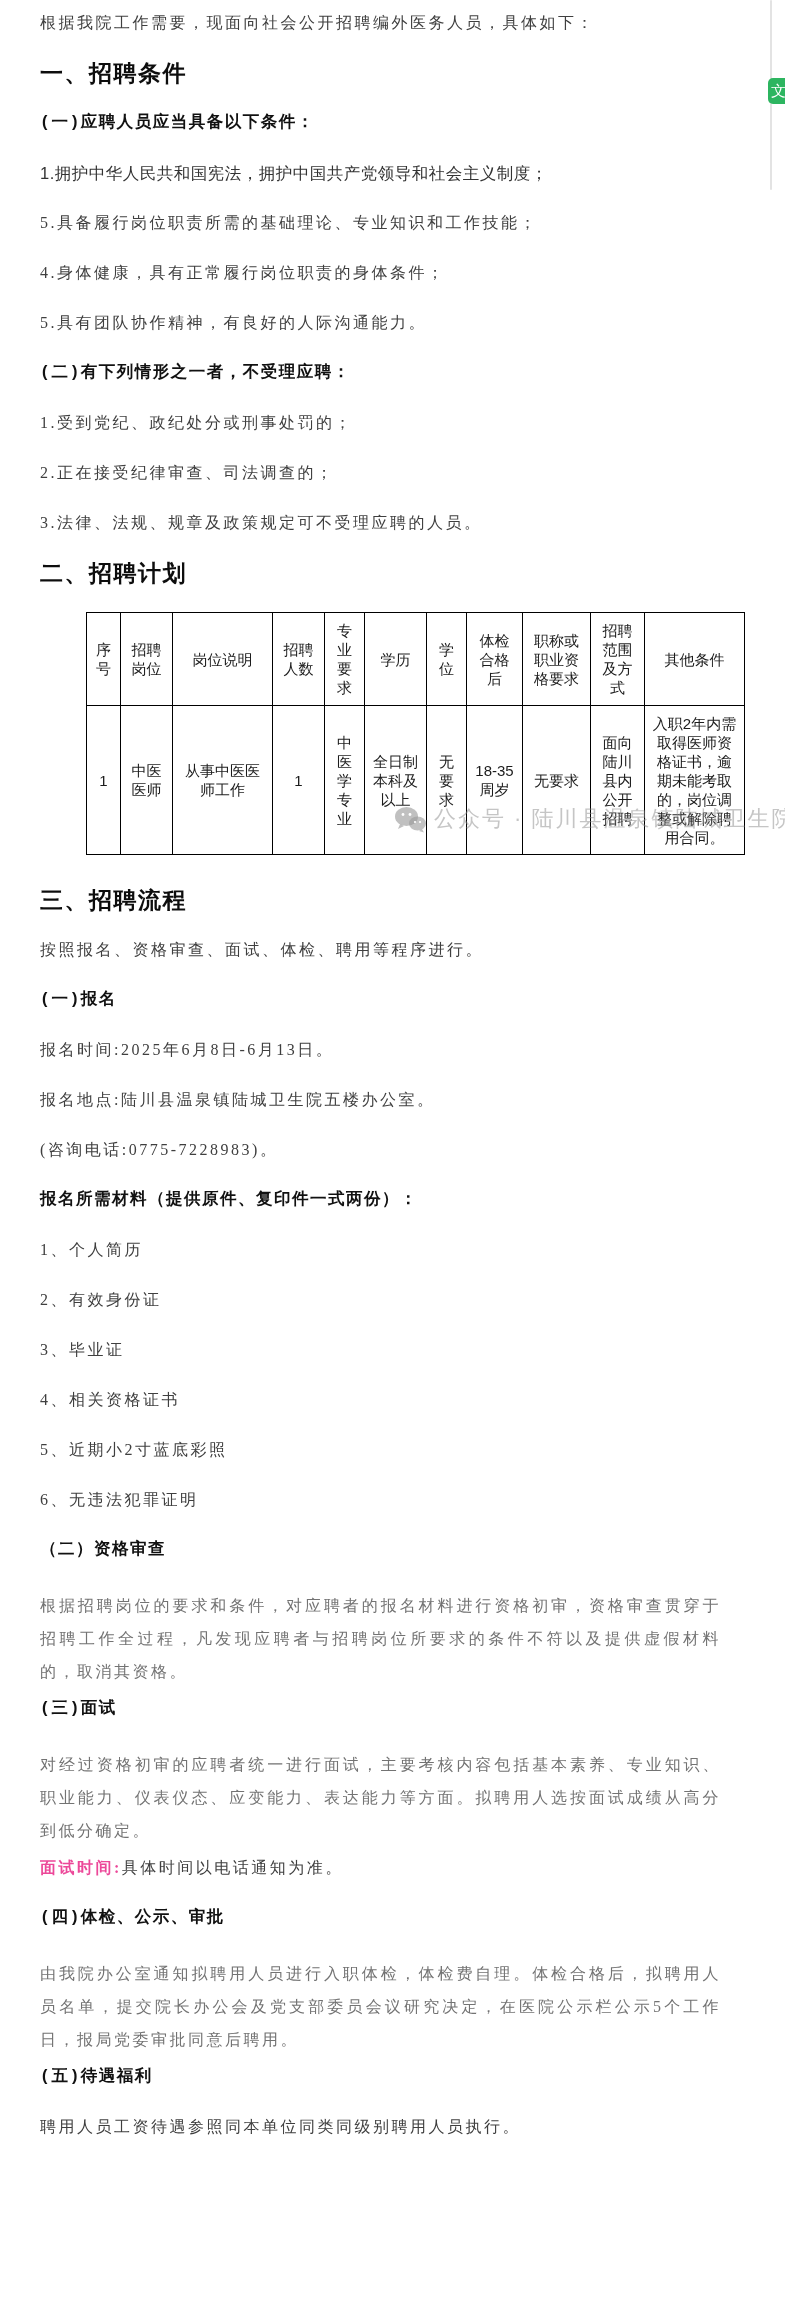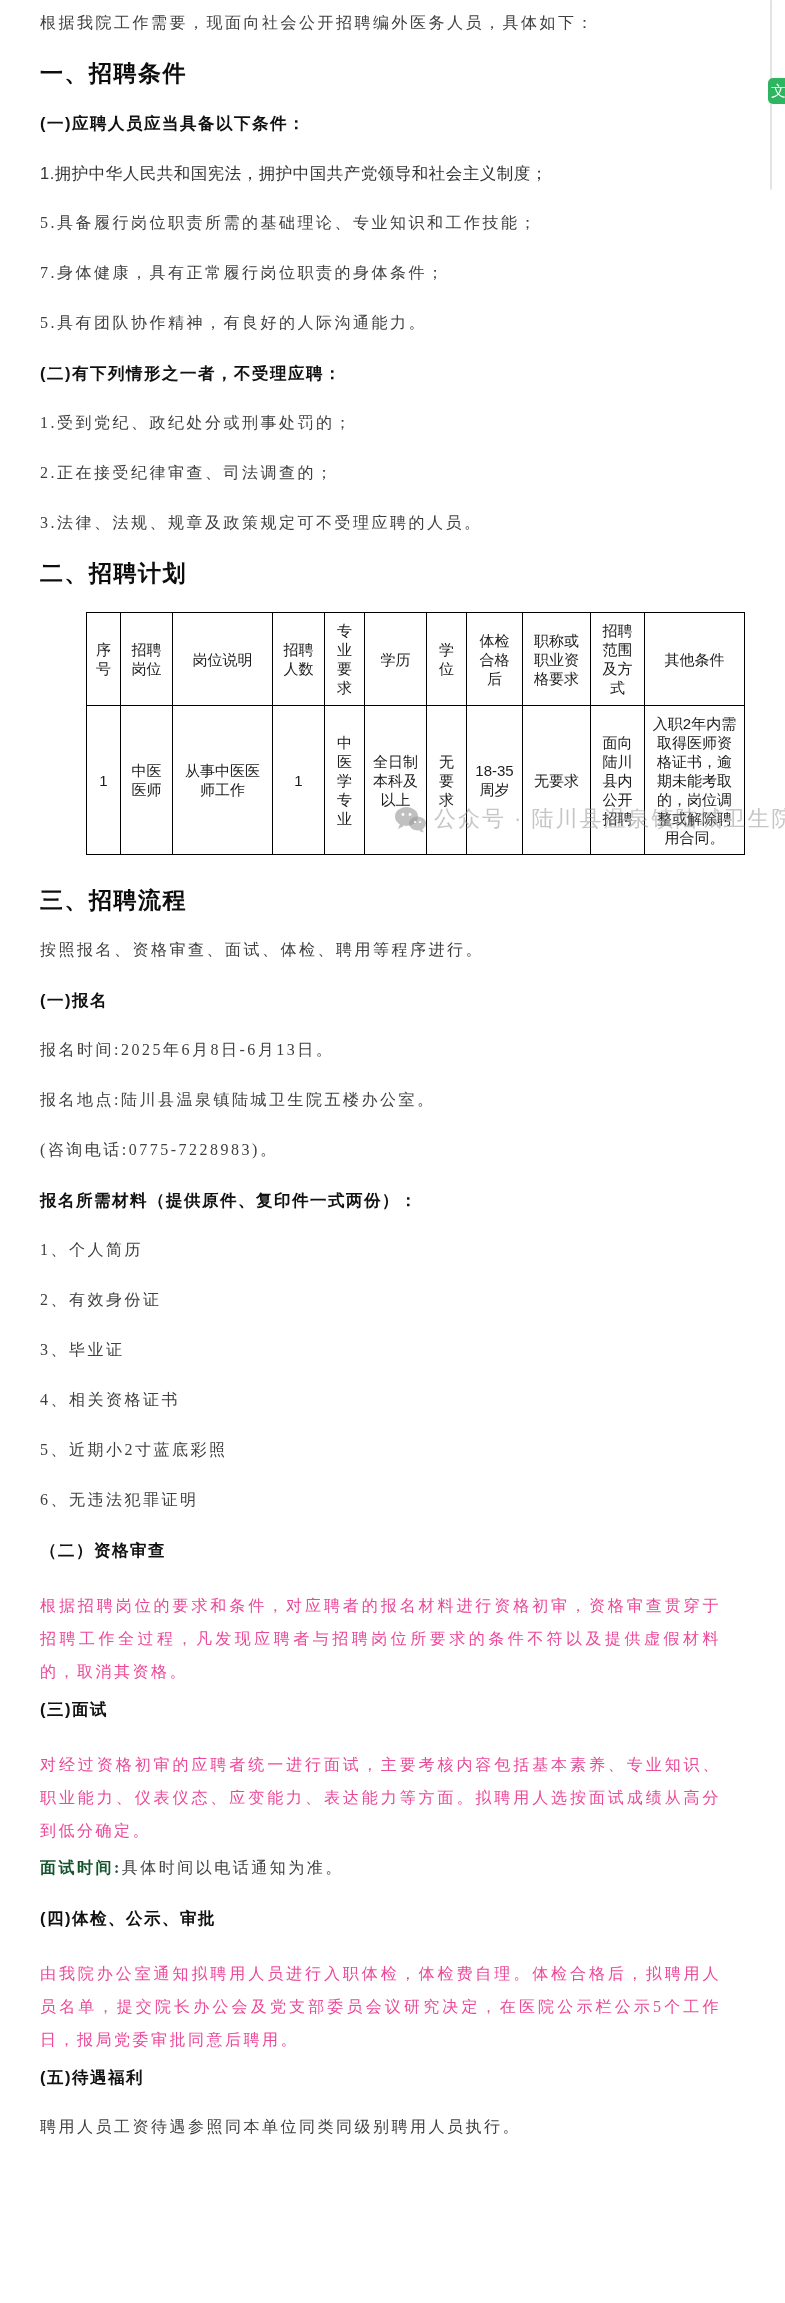--- a/index.html
+++ b/index.html
@@ -21,30 +21,30 @@
     font-family:"Liberation Sans",sans-serif;
     font-size:16.5px;line-height:22px;letter-spacing:0.5px;
     color:#333;margin:0 0 28px 0;
   }
   .h-main{
     font-family:"Liberation Sans",sans-serif;
     font-size:23px;line-height:22px;font-weight:bold;letter-spacing:1.5px;
     color:#0d0d0d;margin:0 0 28px 0;
   }
   .h-sub{
-    font-family:Liberation Sans, sans-serif;
+    font-family:Liberation Mono, monospace;
     font-size:16.5px;line-height:22px;font-weight:bold;letter-spacing:1.5px;
     color:#111;margin:0 0 28px 0;
   }
   .p-multi{
     font-family:"Liberation Serif",serif;
     font-size:16px;line-height:33px;letter-spacing:2.5px;
-    color:#ec4899;margin:0 0 10px 0;text-align:justify;
-  }
-  .bold-label{font-weight:bold;color:#14532d;}
+    color:#737373;margin:0 0 10px 0;text-align:justify;
+  }
+  .bold-label{font-weight:bold;color:#ec4899;}
 
   
   .table-wrap{position:relative;margin:0 0 34px 46px;}
   table.plan{
     border-collapse:collapse;table-layout:fixed;width:658px;
     font-family:"Liberation Sans",sans-serif;
     font-size:15px;line-height:19px;color:#1c1c1c;
   }
   table.plan th,table.plan td{
     border:1px solid #000;
@@ -83,21 +83,21 @@
 <body>
 
 <div class="page">
 
   <p class="p-serif">根据我院工作需要，现面向社会公开招聘编外医务人员，具体如下：</p>
 
   <h3 class="h-main">一、招聘条件</h3>
   <p class="h-sub">(一)应聘人员应当具备以下条件：</p>
   <p class="p-sans">1.拥护中华人民共和国宪法，拥护中国共产党领导和社会主义制度；</p>
   <p class="p-serif">5.具备履行岗位职责所需的基础理论、专业知识和工作技能；</p>
-  <p class="p-serif">7.身体健康，具有正常履行岗位职责的身体条件；</p>
+  <p class="p-serif">4.身体健康，具有正常履行岗位职责的身体条件；</p>
   <p class="p-serif">5.具有团队协作精神，有良好的人际沟通能力。</p>
   <p class="h-sub">(二)有下列情形之一者，不受理应聘：</p>
   <p class="p-serif">1.受到党纪、政纪处分或刑事处罚的；</p>
   <p class="p-serif">2.正在接受纪律审查、司法调查的；</p>
   <p class="p-serif">3.法律、法规、规章及政策规定可不受理应聘的人员。</p>
 
   <h3 class="h-main">二、招聘计划</h3>
 
   <div class="table-wrap">
     <table class="plan">

